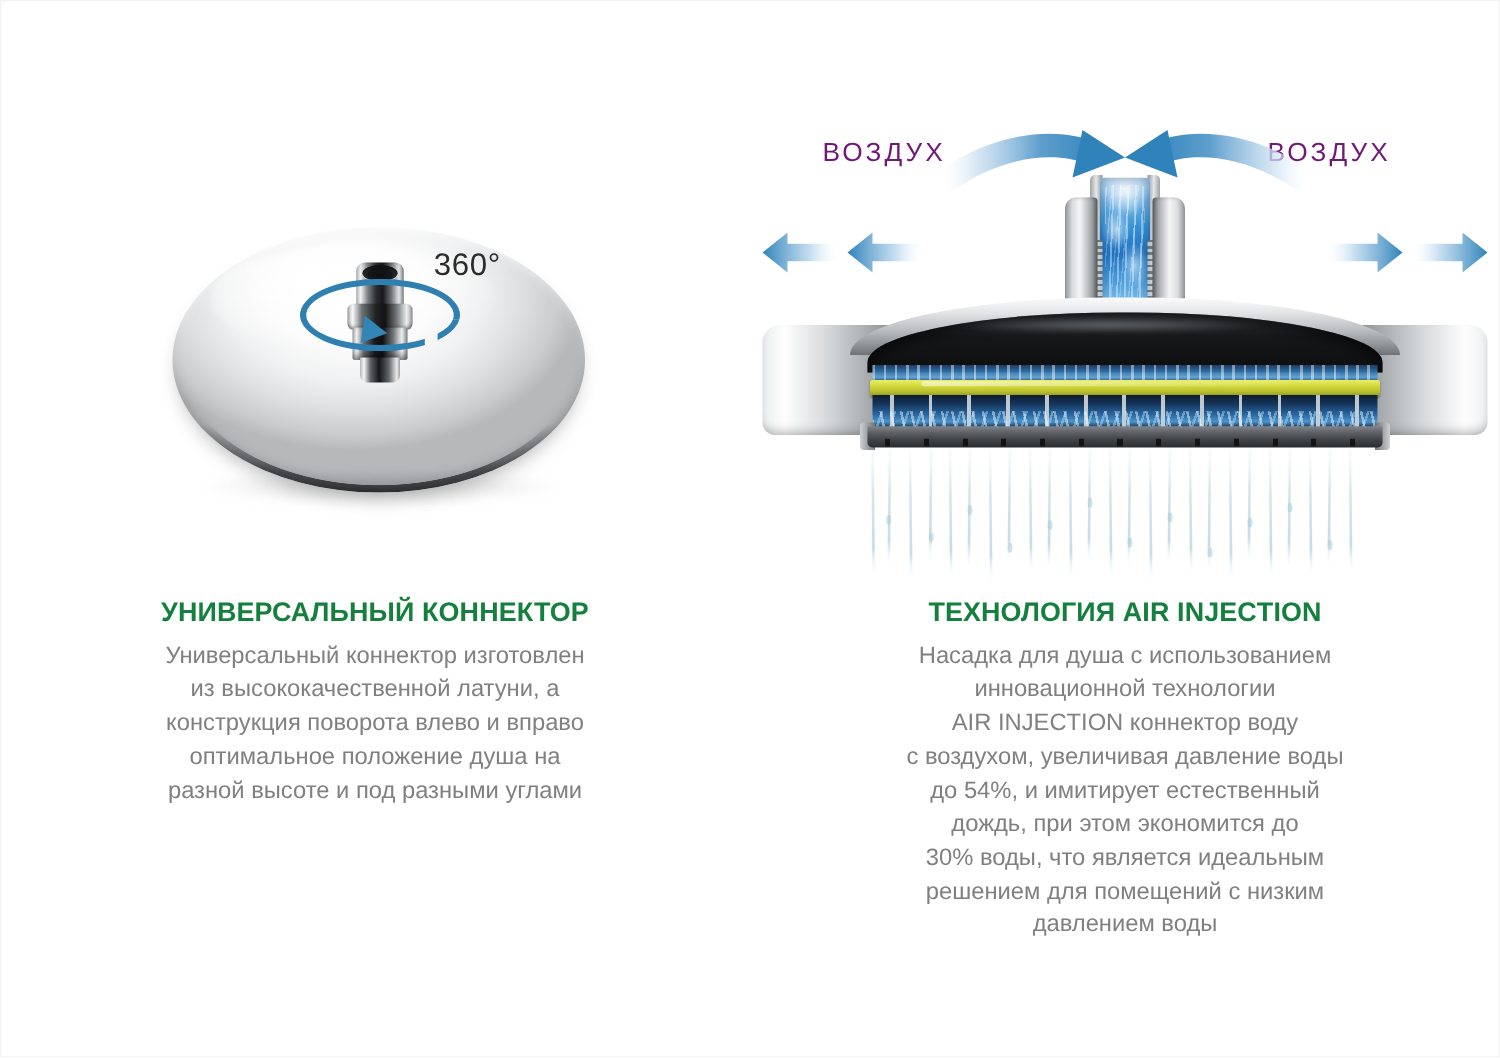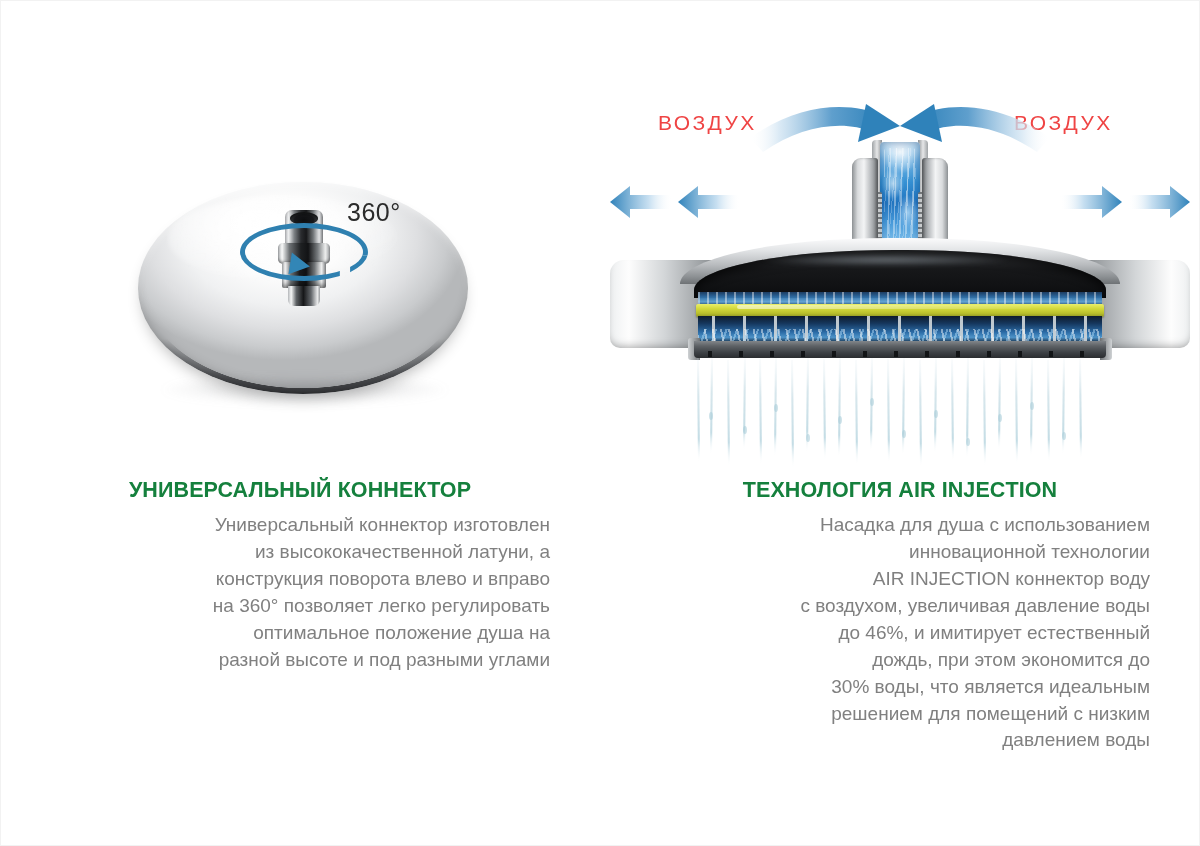--- a/index.html
+++ b/index.html
@@ -33,21 +33,21 @@
 
   .cap-title{
     font-size:21.5px;font-weight:bold;color:#15803d;
     letter-spacing:.1px;line-height:1.15;margin:0 0 9px 0;
     white-space:nowrap;
   }
   .cap-body{
     font-size:19px;line-height:1.42;color:#808080;
     margin:0;font-weight:400;
   }
-  .cap-body span{display:block;text-align:right;}
+  .cap-body span{display:block;}
 
   
   .disc-wrap{position:absolute;left:0;top:0;width:600px;height:300px;}
 
   .disc{
     position:absolute;left:138px;top:32px;
     width:330px;height:212px;
     border-radius:50%;
     background:
       radial-gradient(ellipse 55% 58% at 44% 26%, #ffffff 0%, #fbfbfb 34%, #f0f1f2 55%, #dedfe1 74%, #c9cbcd 90%, #b6b8ba 100%);
@@ -134,21 +134,21 @@
     position:absolute;left:347px;top:48px;
     font-size:25px;color:#2b2b2b;letter-spacing:.5px;
     font-weight:400;white-space:nowrap;
   }
 
   
   .cut-wrap{position:absolute;left:0;top:0;width:600px;height:390px;}
 
   
   .air-lbl{
-    position:absolute;font-size:21px;color:#ef4444;letter-spacing:2.4px;
+    position:absolute;font-size:21px;color:#701a75;letter-spacing:2.4px;
     white-space:nowrap;font-weight:400;
   }
   .air-left{left:58px;top:31px;}
   .air-right{left:414px;top:31px;}
 
   
   .curve-svg{position:absolute;left:0;top:0;width:600px;height:130px;}
 
   
   .side-svg{position:absolute;left:0;top:98px;width:600px;height:60px;}
@@ -334,21 +334,20 @@
         <div class="rot-label">360°</div>
       </div>
     </div>
 
     <div class="caption cap-left">
       <h2 class="cap-title">УНИВЕРСАЛЬНЫЙ КОННЕКТОР</h2>
       <p class="cap-body">
         <span>Универсальный коннектор изготовлен</span>
         <span>из высококачественной латуни, а</span>
         <span>конструкция поворота влево и вправо</span>
-        <span>на 360° позволяет легко регулировать</span>
         <span>оптимальное положение душа на</span>
         <span>разной высоте и под разными углами</span>
       </p>
     </div>
   </div>
 
   <div class="col col-right">
 
     <div class="figure fig-right">
       <div class="cut-wrap">
@@ -498,21 +497,21 @@
       </div>
     </div>
 
     <div class="caption cap-right">
       <h2 class="cap-title">ТЕХНОЛОГИЯ AIR INJECTION</h2>
       <p class="cap-body">
         <span>Насадка для душа с использованием</span>
         <span>инновационной технологии</span>
         <span>AIR INJECTION коннектор воду</span>
         <span>с воздухом, увеличивая давление воды</span>
-        <span>до 46%, и имитирует естественный</span>
+        <span>до 54%, и имитирует естественный</span>
         <span>дождь, при этом экономится до</span>
         <span>30% воды, что является идеальным</span>
         <span>решением для помещений с низким</span>
         <span>давлением воды</span>
       </p>
     </div>
   </div>
 
   <div class="frame"></div>
 </div>

